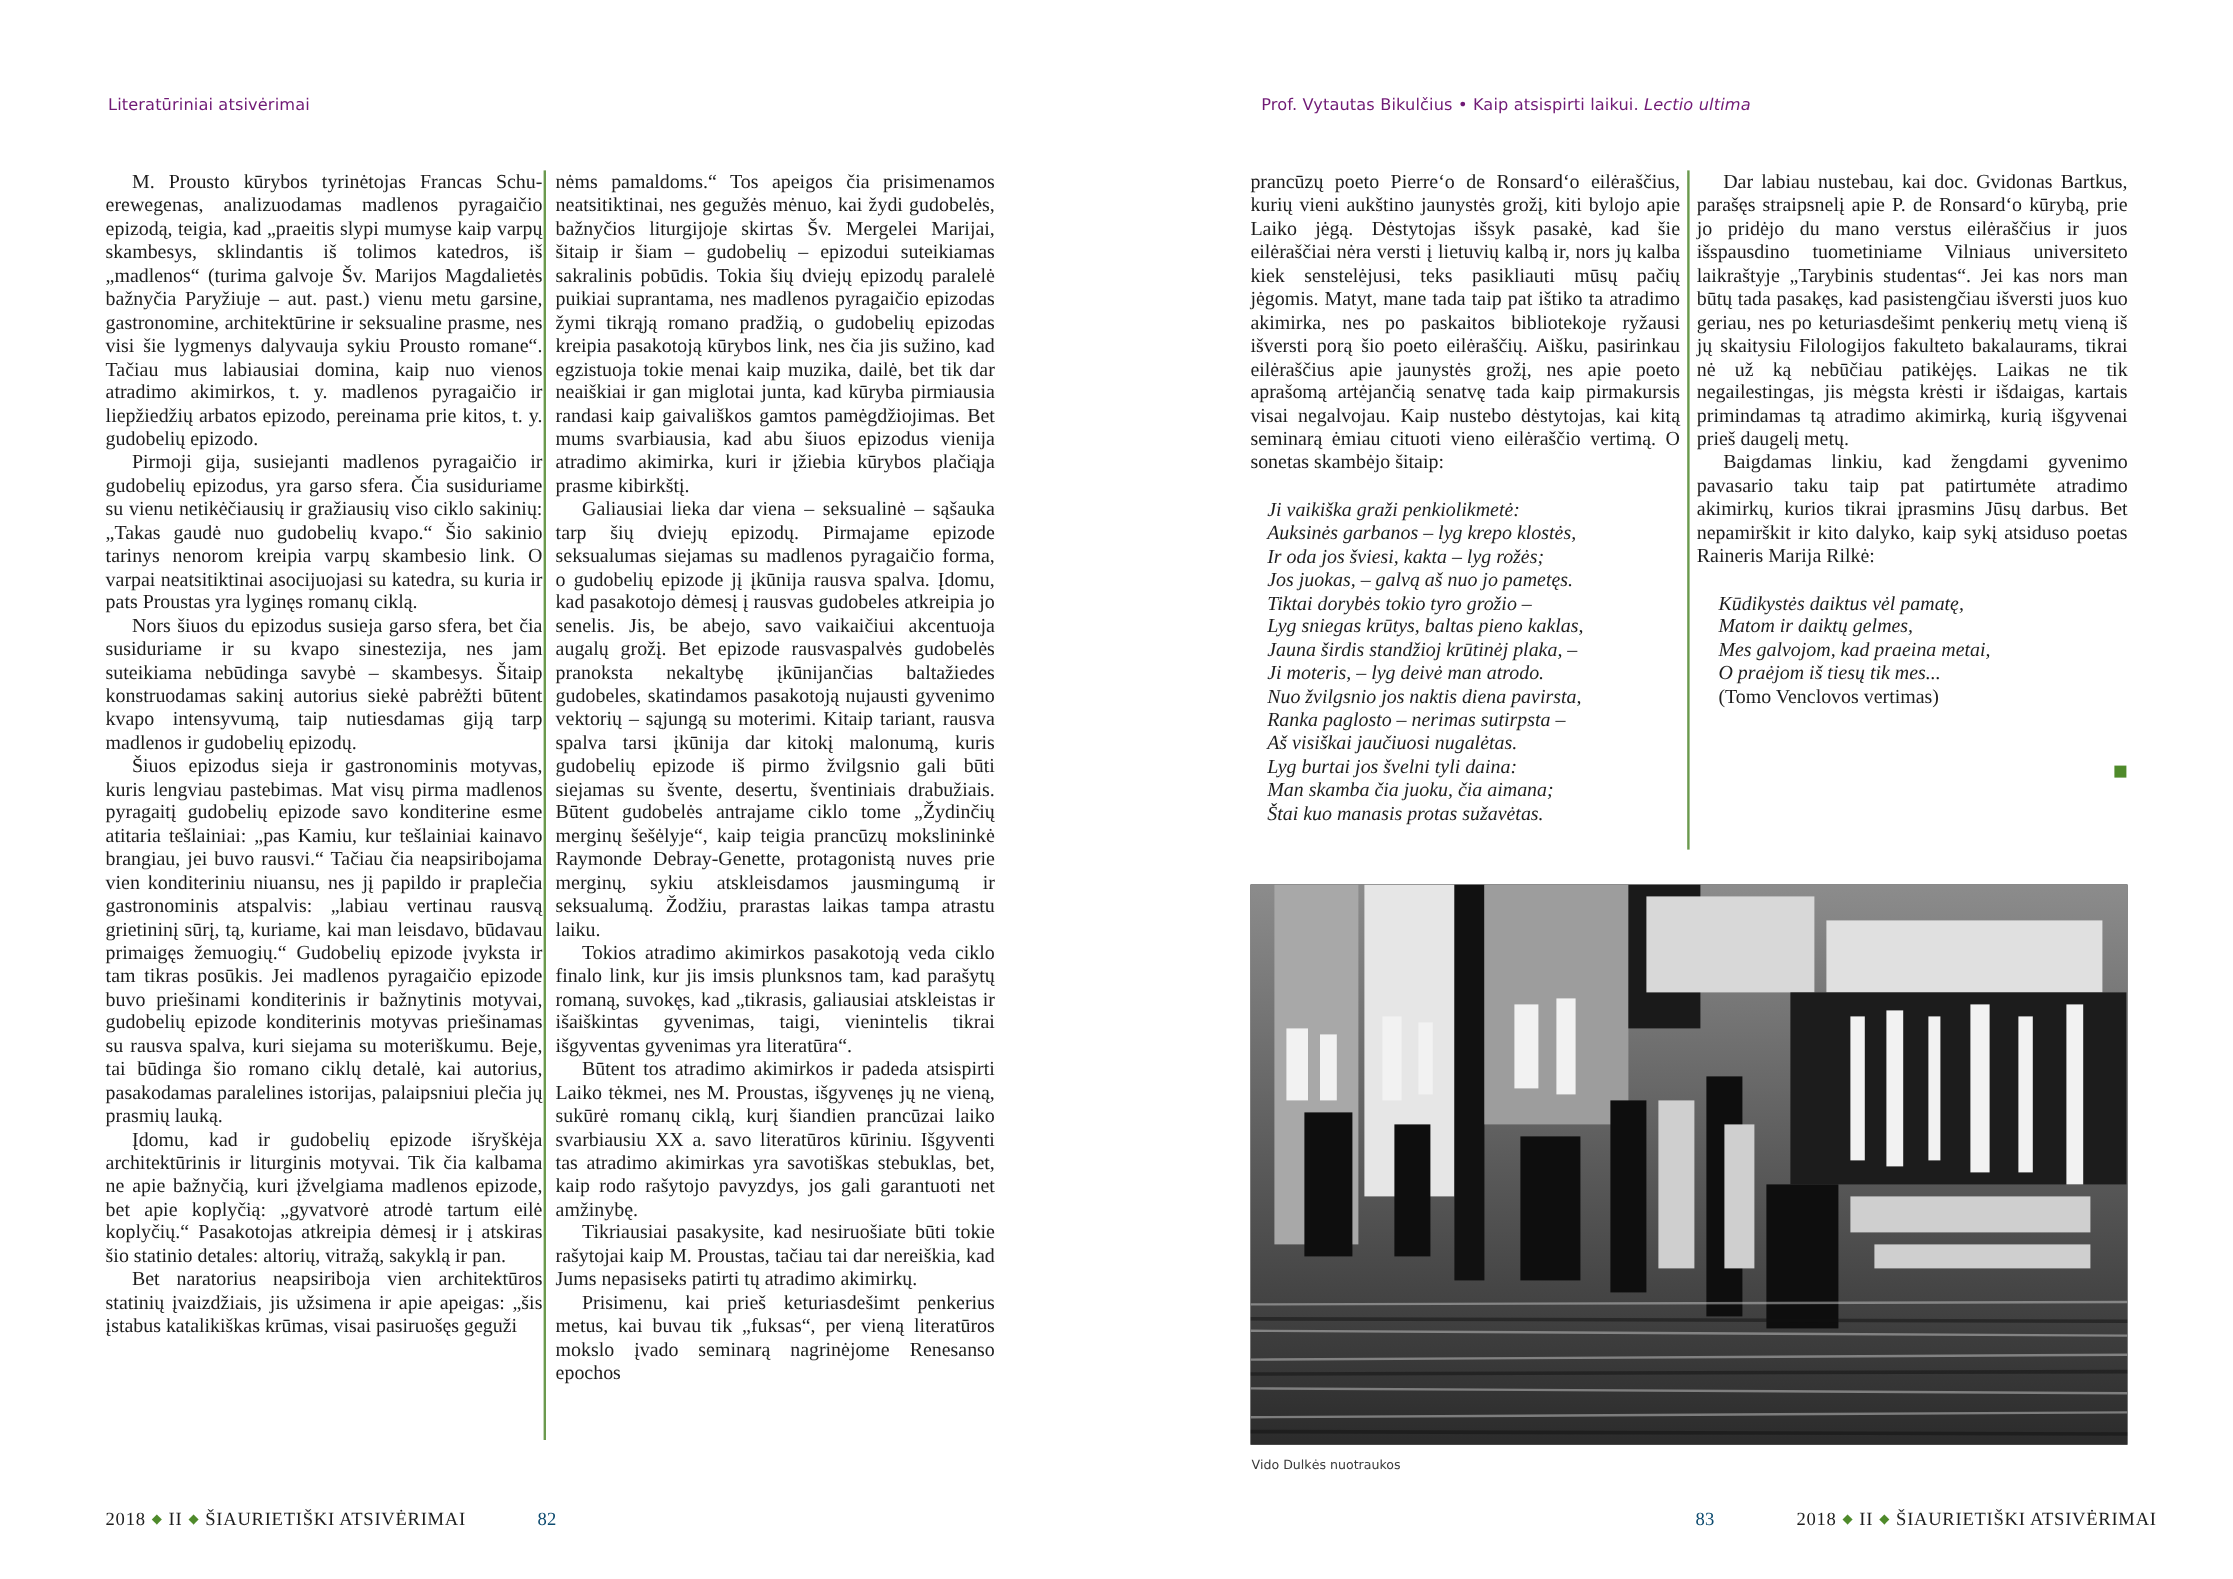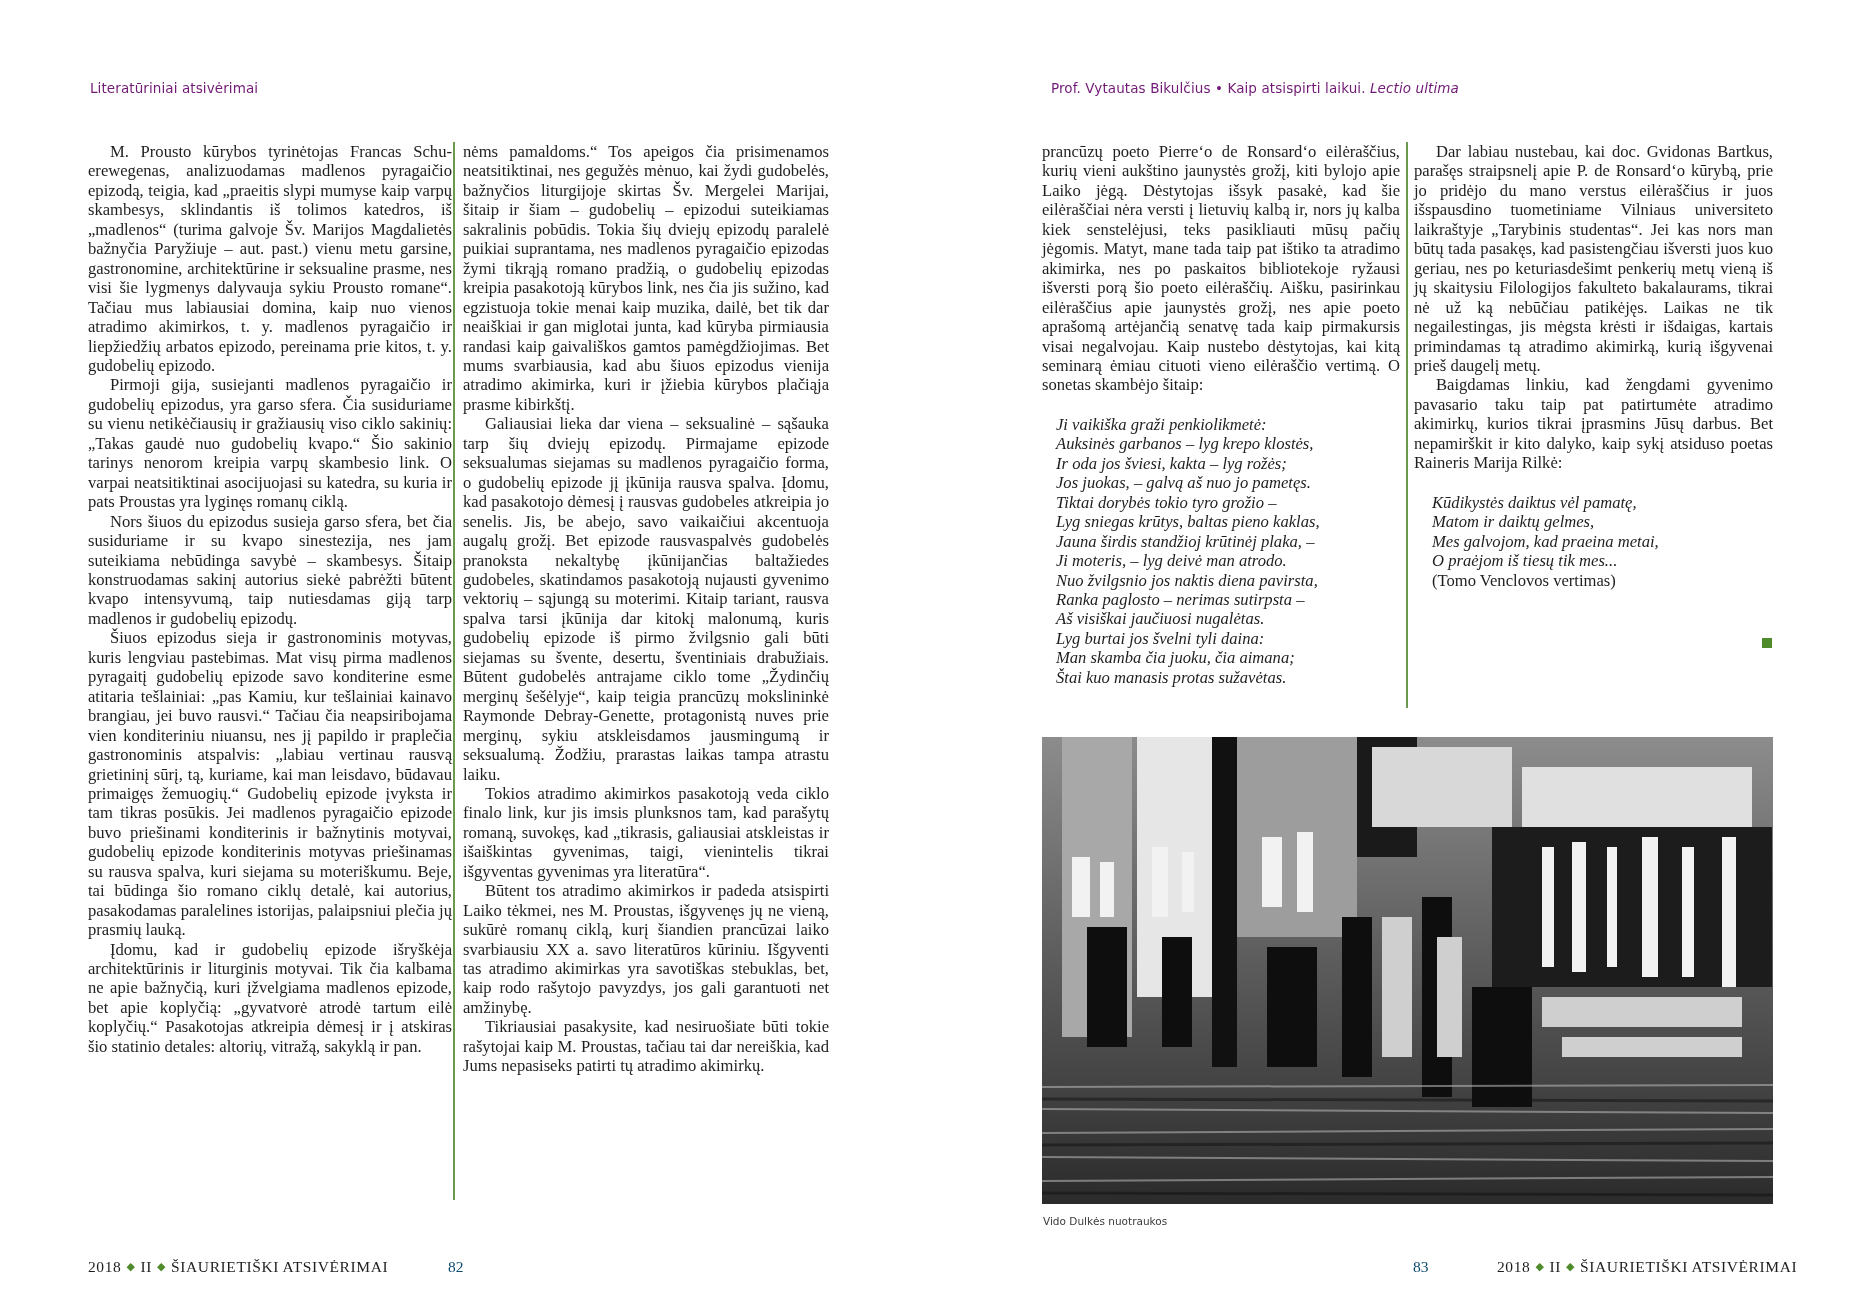--- a/index.html
+++ b/index.html
@@ -27,30 +27,32 @@
 
 <div class="page" style="left:0;width:930px;">
   <div class="running-head" style="left:90px;">Literatūriniai atsivėrimai</div>
 
   <div class="col" style="left:88px;width:364px;">
     <p>M. Prousto kūrybos tyrinėtojas Francas Schu­erewegenas, analizuodamas madlenos pyragaičio epizodą, teigia, kad „praeitis slypi mumyse kaip varpų skambesys, sklindantis iš tolimos katedros, iš „madlenos“ (turima galvoje Šv. Marijos Magdalietės bažnyčia Paryžiuje – aut. past.) vienu metu garsine, gastronomine, architektūrine ir seksualine prasme, nes visi šie lygmenys dalyvauja sykiu Prousto romane“. Tačiau mus labiausiai domina, kaip nuo vienos atradimo akimirkos, t. y. madlenos pyragaičio ir liepžiedžių arbatos epizodo, pereinama prie kitos, t. y. gudobelių epizodo.</p>
     <p>Pirmoji gija, susiejanti madlenos pyragaičio ir gudobelių epizodus, yra garso sfera. Čia susiduriame su vienu netikėčiausių ir gražiausių viso ciklo sakinių: „Takas gaudė nuo gudobelių kvapo.“ Šio sakinio tarinys nenorom kreipia varpų skambesio link. O varpai neatsitiktinai asocijuojasi su katedra, su kuria ir pats Proustas yra lyginęs romanų ciklą.</p>
     <p>Nors šiuos du epizodus susieja garso sfera, bet čia susiduriame ir su kvapo sinestezija, nes jam suteikiama nebūdinga savybė – skambesys. Šitaip konstruodamas sakinį autorius siekė pabrėžti būtent kvapo intensyvumą, taip nutiesdamas giją tarp madlenos ir gudobelių epizodų.</p>
     <p>Šiuos epizodus sieja ir gastronominis motyvas, kuris lengviau pastebimas. Mat visų pirma madlenos pyragaitį gudobelių epizode savo konditerine esme atitaria tešlainiai: „pas Kamiu, kur tešlainiai kainavo brangiau, jei buvo rausvi.“ Tačiau čia neapsiribojama vien konditeriniu niuansu, nes jį papildo ir praplečia gastronominis atspalvis: „labiau vertinau rausvą grietininį sūrį, tą, kuriame, kai man leisdavo, būdavau primaigęs žemuogių.“ Gudobelių epizode įvyksta ir tam tikras posūkis. Jei madlenos pyragaičio epizode buvo priešinami konditerinis ir bažnytinis motyvai, gudobelių epizode konditerinis motyvas priešinamas su rausva spalva, kuri siejama su moteriškumu. Beje, tai būdinga šio romano ciklų detalė, kai autorius, pasakodamas paralelines istorijas, palaipsniui plečia jų prasmių lauką.</p>
     <p>Įdomu, kad ir gudobelių epizode išryškėja architektūrinis ir liturginis motyvai. Tik čia kalbama ne apie bažnyčią, kuri įžvelgiama madlenos epizode, bet apie koplyčią: „gyvatvorė atrodė tartum eilė koplyčių.“ Pasakotojas atkreipia dėmesį ir į atskiras šio statinio detales: altorių, vitražą, sakyklą ir pan.</p>
+    <p>Bet naratorius neapsiriboja vien architektūros statinių įvaizdžiais, jis užsimena ir apie apeigas: „šis įstabus katalikiškas krūmas, visai pasiruošęs geguži­</p>
   </div>
 
   <div class="divider" style="left:453px;top:142px;height:1058px;"></div>
 
   <div class="col" style="left:463px;width:366px;">
     <p class="noindent">nėms pamaldoms.“ Tos apeigos čia prisimenamos neatsitiktinai, nes gegužės mėnuo, kai žydi gudobelės, bažnyčios liturgijoje skirtas Šv. Mergelei Marijai, šitaip ir šiam – gudobelių – epizodui suteikiamas sakralinis pobūdis. Tokia šių dviejų epizodų paralelė puikiai suprantama, nes madlenos pyragaičio epizodas žymi tikrąją romano pradžią, o gudobelių epizodas kreipia pasakotoją kūrybos link, nes čia jis sužino, kad egzistuoja tokie menai kaip muzika, dailė, bet tik dar neaiškiai ir gan miglotai junta, kad kūryba pirmiausia randasi kaip gaivališkos gamtos pamėgdžiojimas. Bet mums svarbiausia, kad abu šiuos epizodus vienija atradimo akimirka, kuri ir įžiebia kūrybos plačiąja prasme kibirkštį.</p>
     <p>Galiausiai lieka dar viena – seksualinė – sąšauka tarp šių dviejų epizodų. Pirmajame epizode seksualumas siejamas su madlenos pyragaičio forma, o gudobelių epizode jį įkūnija rausva spalva. Įdomu, kad pasakotojo dėmesį į rausvas gudobeles atkreipia jo senelis. Jis, be abejo, savo vaikaičiui akcentuoja augalų grožį. Bet epizode rausvaspalvės gudobelės pranokstа nekaltybę įkūnijančias baltažiedes gudobeles, skatindamos pasakotoją nujausti gyvenimo vektorių – sąjungą su moterimi. Kitaip tariant, rausva spalva tarsi įkūnija dar kitokį malonumą, kuris gudobelių epizode iš pirmo žvilgsnio gali būti siejamas su švente, desertu, šventiniais drabužiais. Būtent gudobelės antrajame ciklo tome „Žydinčių merginų šešėlyje“, kaip teigia prancūzų mokslininkė Raymonde Debray-Genette, protagonistą nuves prie merginų, sykiu atskleisdamos jausmingumą ir seksualumą. Žodžiu, prarastas laikas tampa atrastu laiku.</p>
     <p>Tokios atradimo akimirkos pasakotoją veda ciklo finalo link, kur jis imsis plunksnos tam, kad parašytų romaną, suvokęs, kad „tikrasis, galiausiai atskleistas ir išaiškintas gyvenimas, taigi, vienintelis tikrai išgyventas gyvenimas yra literatūra“.</p>
     <p>Būtent tos atradimo akimirkos ir padeda atsispirti Laiko tėkmei, nes M. Proustas, išgyvenęs jų ne vieną, sukūrė romanų ciklą, kurį šiandien prancūzai laiko svarbiausiu XX a. savo literatūros kūriniu. Išgyventi tas atradimo akimirkas yra savotiškas stebuklas, bet, kaip rodo rašytojo pavyzdys, jos gali garantuoti net amžinybę.</p>
     <p>Tikriausiai pasakysite, kad nesiruošiate būti tokie rašytojai kaip M. Proustas, tačiau tai dar nereiškia, kad Jums nepasiseks patirti tų atradimo akimirkų.</p>
+    <p>Prisimenu, kai prieš keturiasdešimt penkerius metus, kai buvau tik „fuksas“, per vieną literatūros mokslo įvado seminarą nagrinėjome Renesanso epochos</p>
   </div>
 
   <div class="footer" style="left:88px;">
     <span>2018</span><span class="dot">◆</span><span>II</span><span class="dot">◆</span><span>ŠIAURIETIŠKI ATSIVĖRIMAI</span>
   </div>
   <div class="pageno" style="left:448px;">82</div>
 </div>
 
 <div class="page" style="left:930px;width:931px;">
   <div class="running-head" style="left:121px;">

